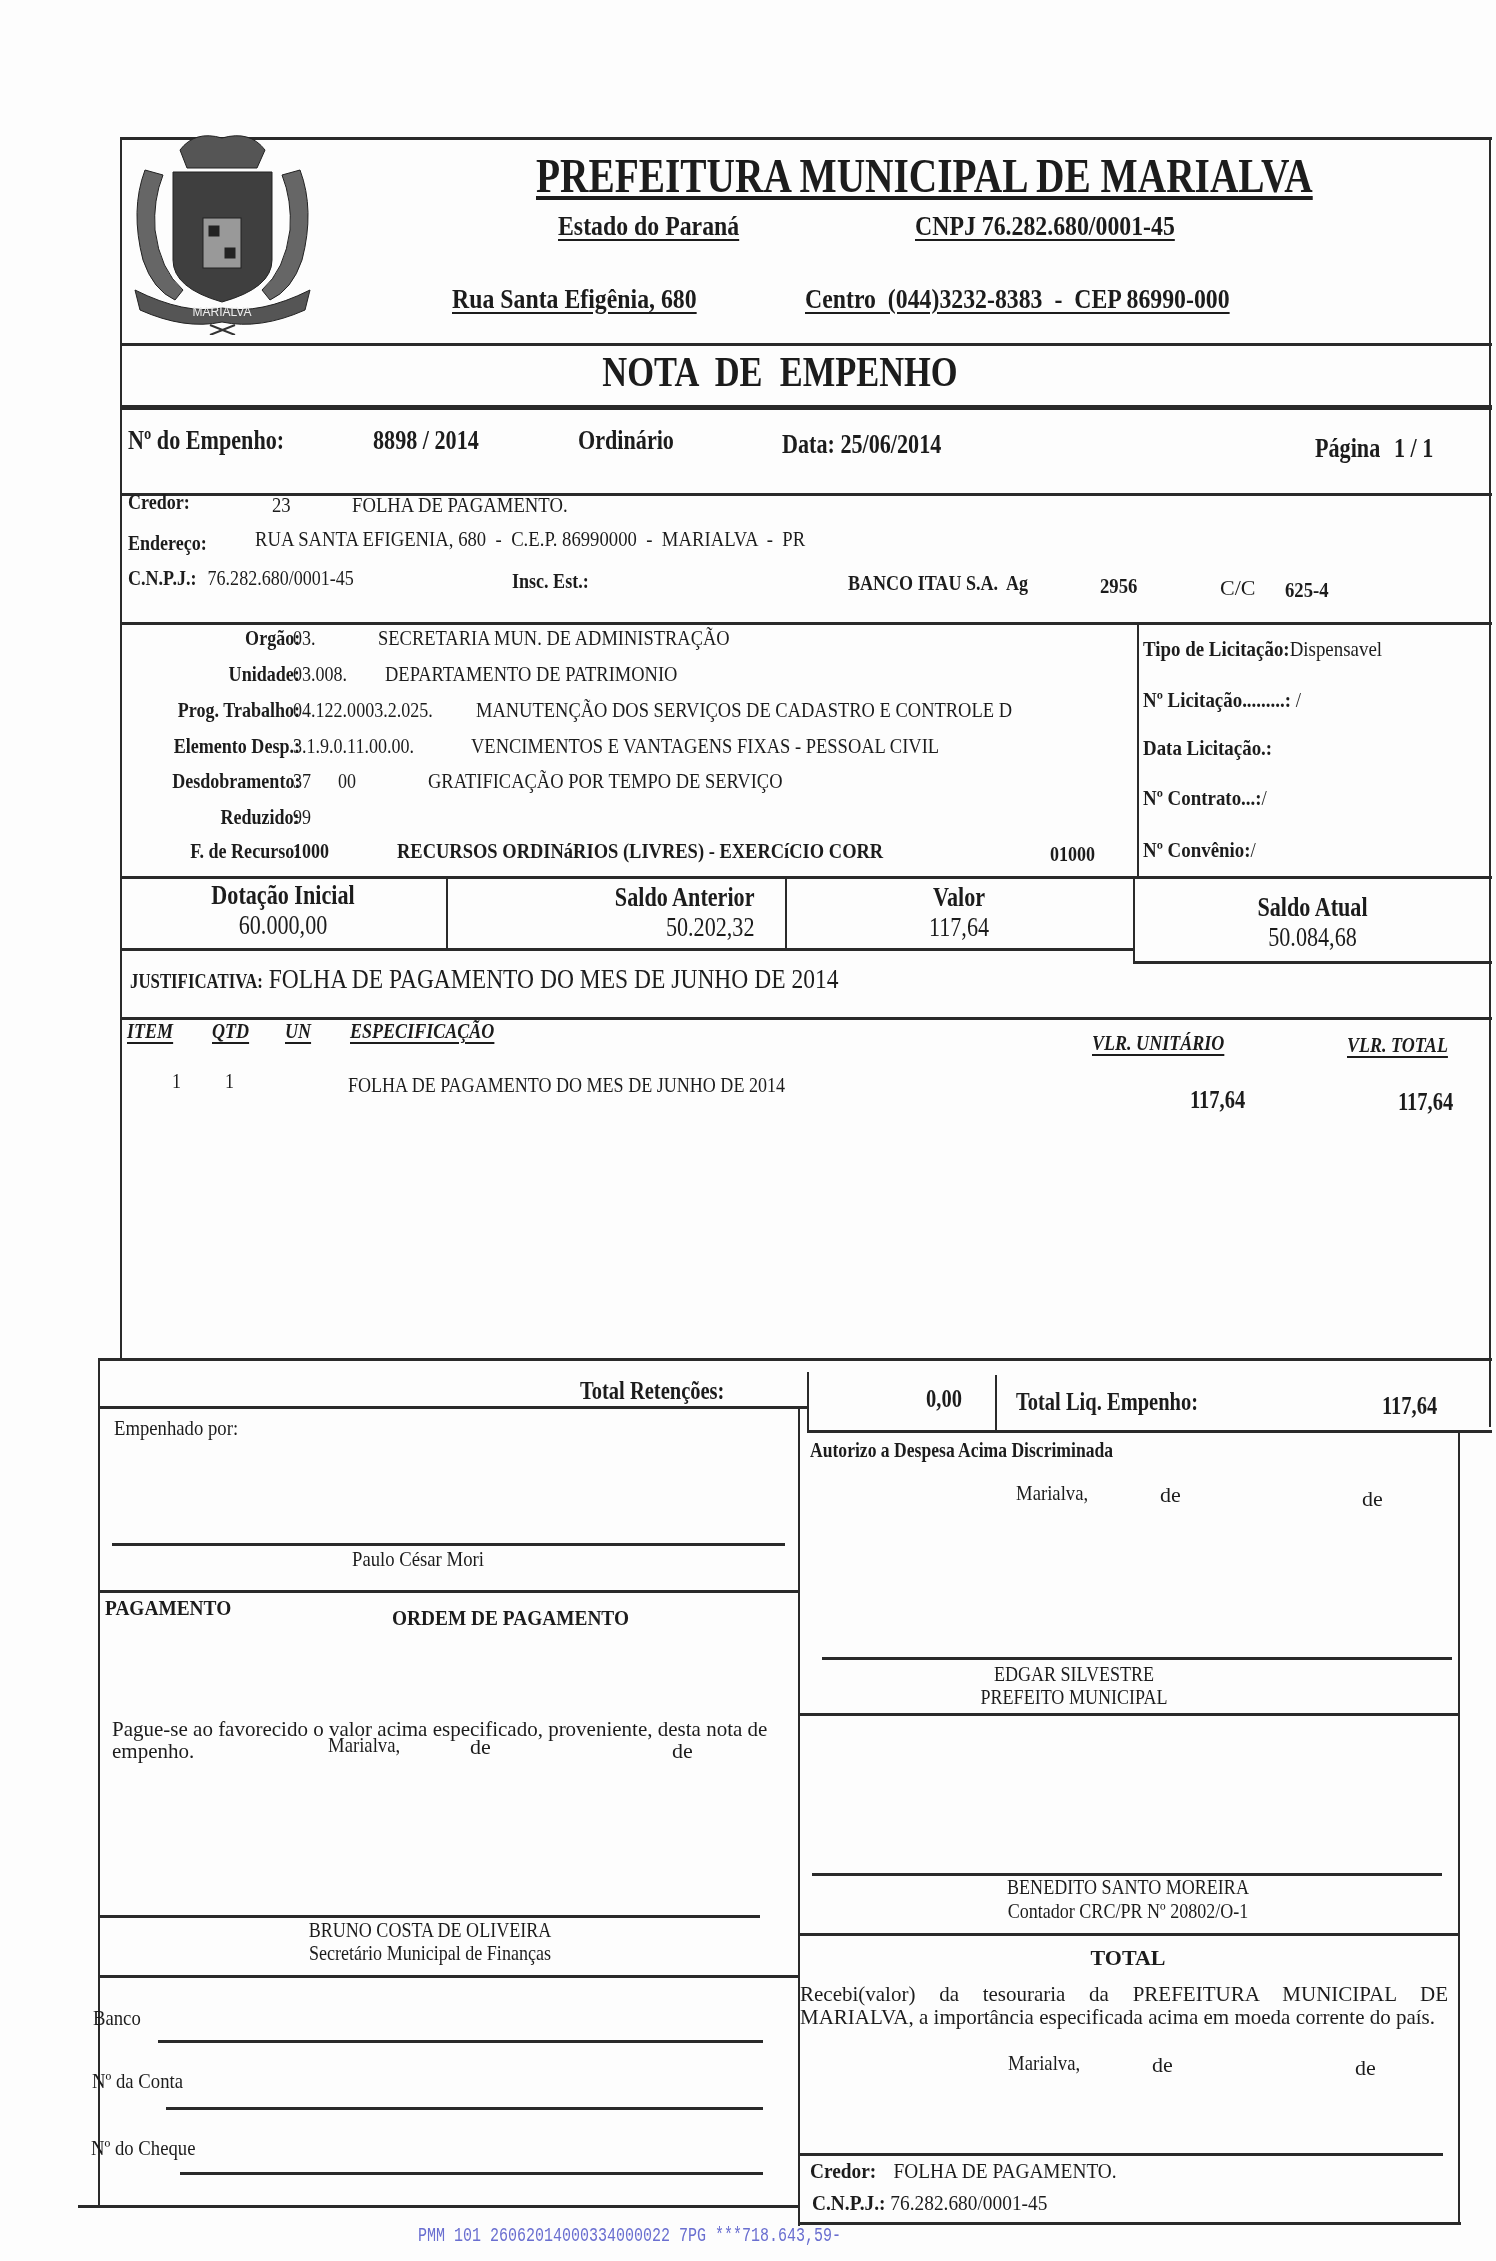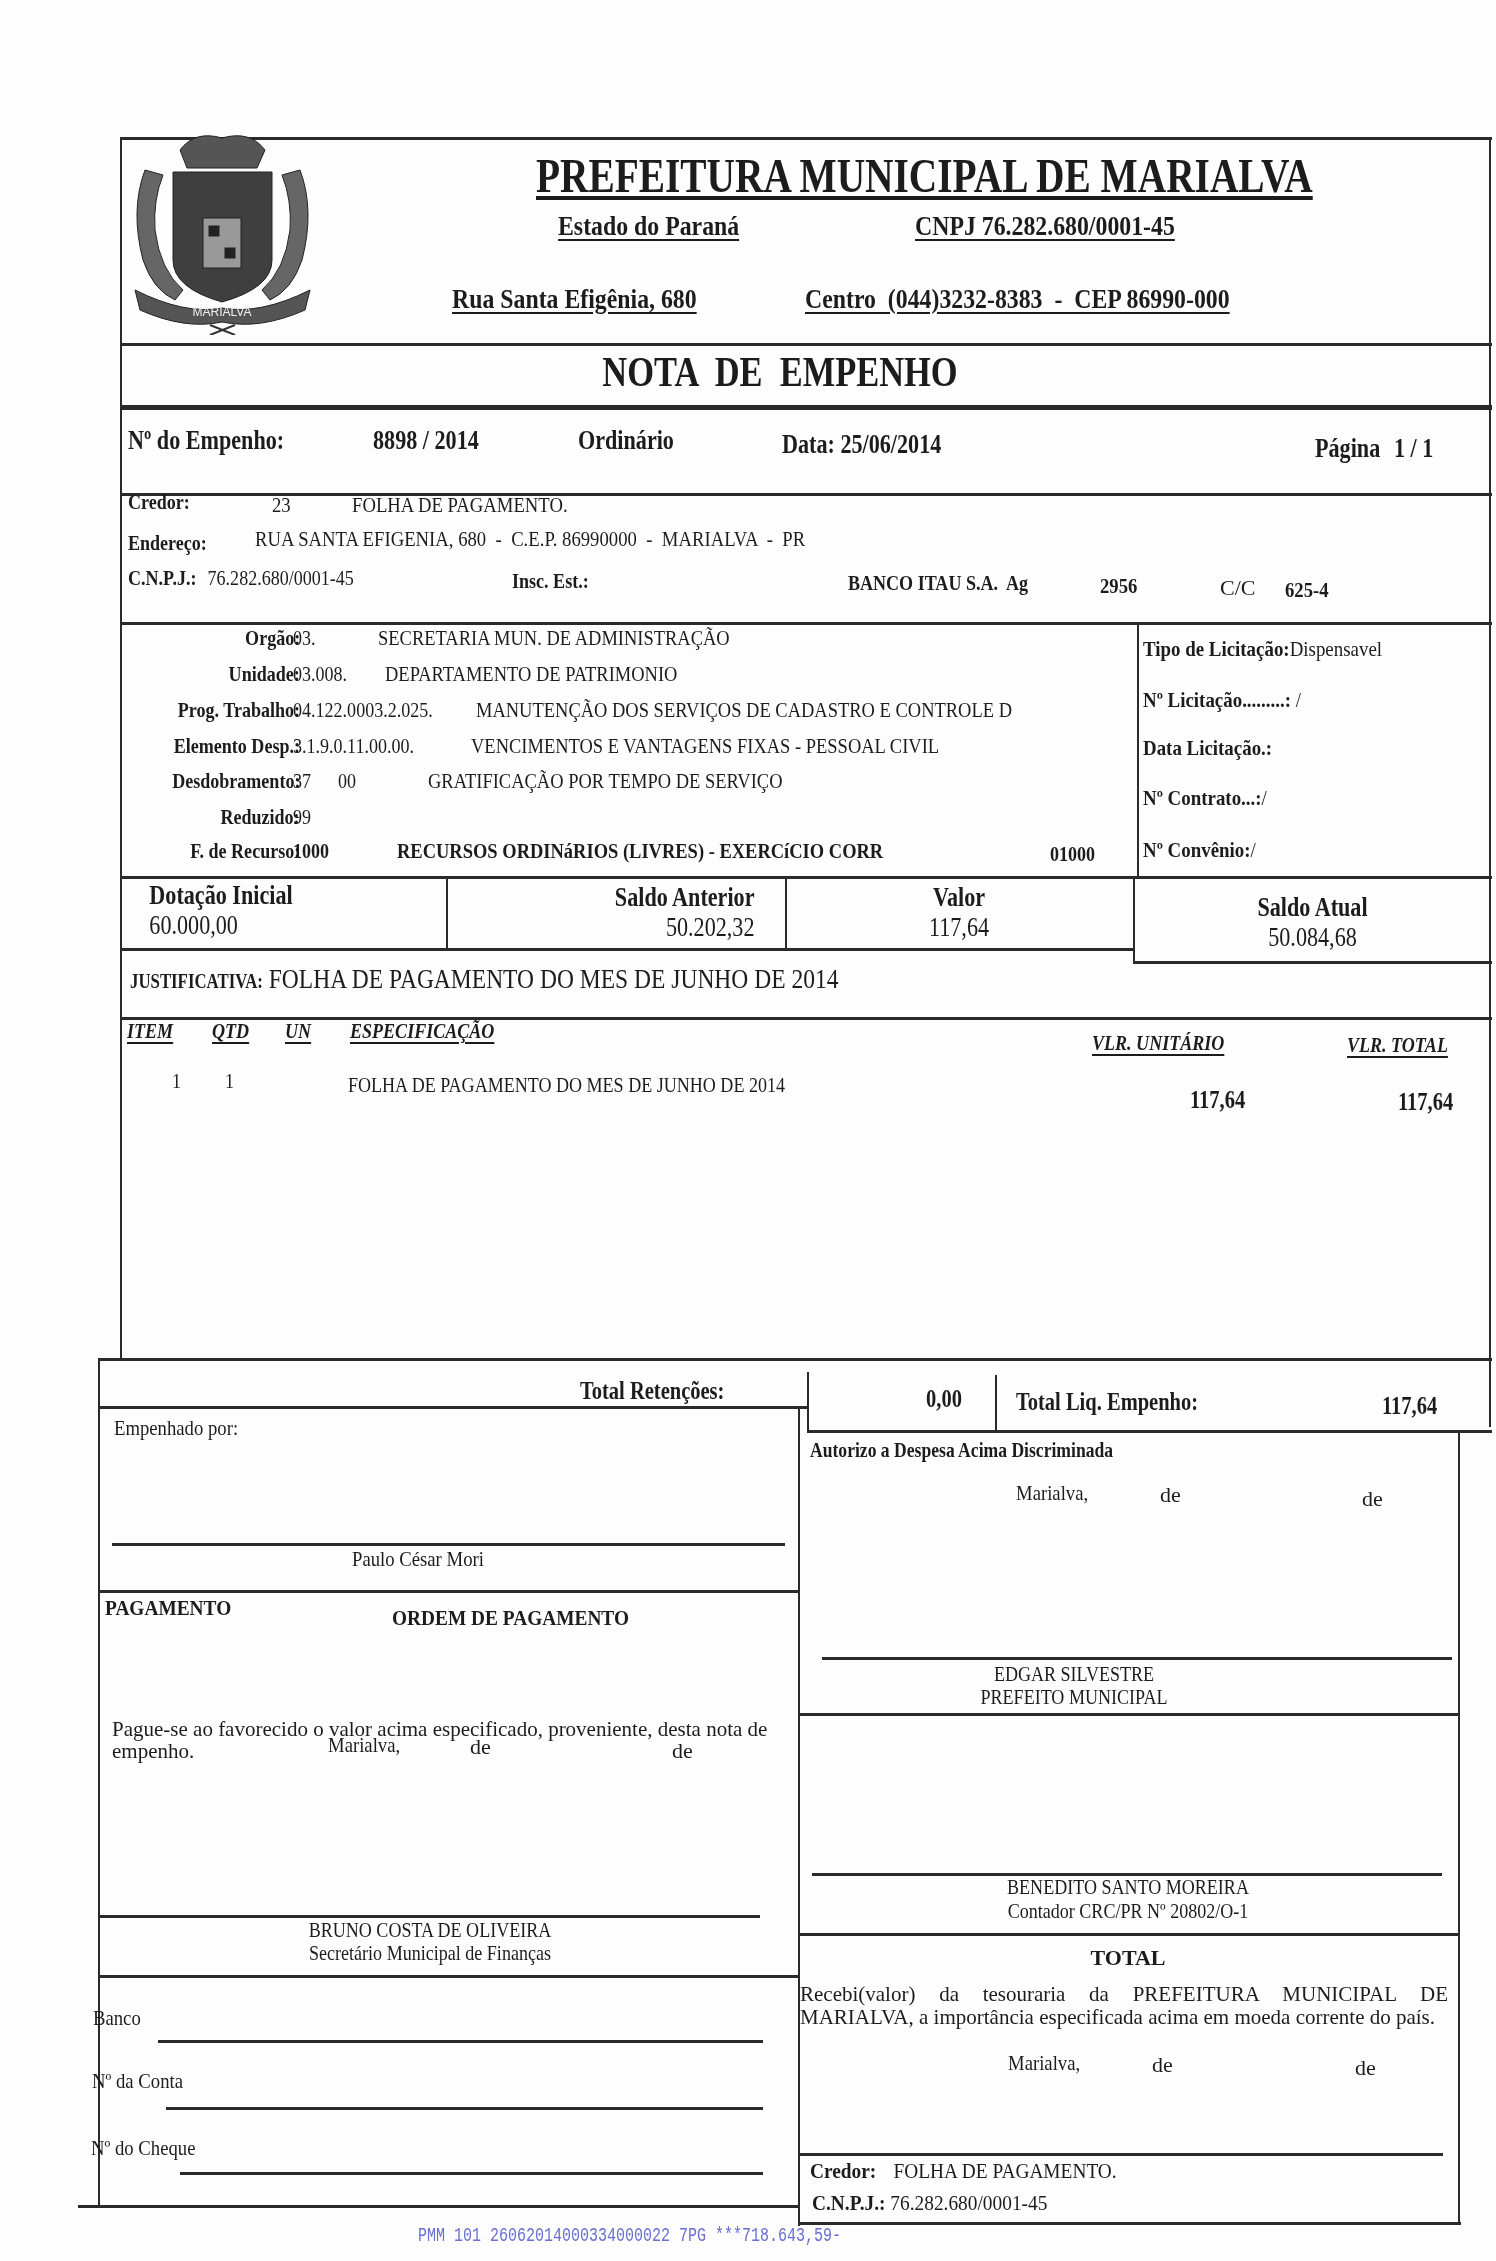--- a/index.html
+++ b/index.html
@@ -108,21 +108,21 @@
     <div class="abs t" style="left: 1143px; top: 736px; font-size: 21px; transform: scaleX(0.9); transform-origin: left center;"><span class="b">Data Licitação.:</span><span></span></div>
     <div class="abs t" style="left: 1143px; top: 786px; font-size: 21px; transform: scaleX(0.9); transform-origin: left center;"><span class="b">Nº Contrato...:</span><span>/</span></div>
     <div class="abs t" style="left: 1143px; top: 838px; font-size: 21px; transform: scaleX(0.9); transform-origin: left center;"><span class="b">Nº Convênio:</span><span>/</span></div>
   </div>
 <div class="hline" style="left:120px;top:876px;width:1372px;"></div>
 
 <div class="vline" style="left:446px;top:876px;height:72px;"></div>
 <div class="vline" style="left:785px;top:876px;height:72px;"></div>
 <div class="vline" style="left:1133px;top:876px;height:85px;"></div>
 <div id="balances">
-    <div class="abs" style="left: 120px; top: 880px; width: 326px; font-size: 27px; line-height: 30px;">
+    <div class="abs" style="left: 120px; top: 880px; width: 326px; text-align: center; font-size: 27px; line-height: 30px;">
       <div class="b condc">Dotação Inicial</div>
       <div class="condc">60.000,00</div>
     </div>
     <div class="abs" style="left: 446px; top: 882px; width: 339px; text-align: right; font-size: 27px; line-height: 30px;">
       <div class="b condc">Saldo Anterior</div>
       <div class="condc">50.202,32</div>
     </div>
     <div class="abs" style="left: 785px; top: 882px; width: 348px; text-align: center; font-size: 27px; line-height: 30px;">
       <div class="b condc">Valor</div>
       <div class="condc">117,64</div>

